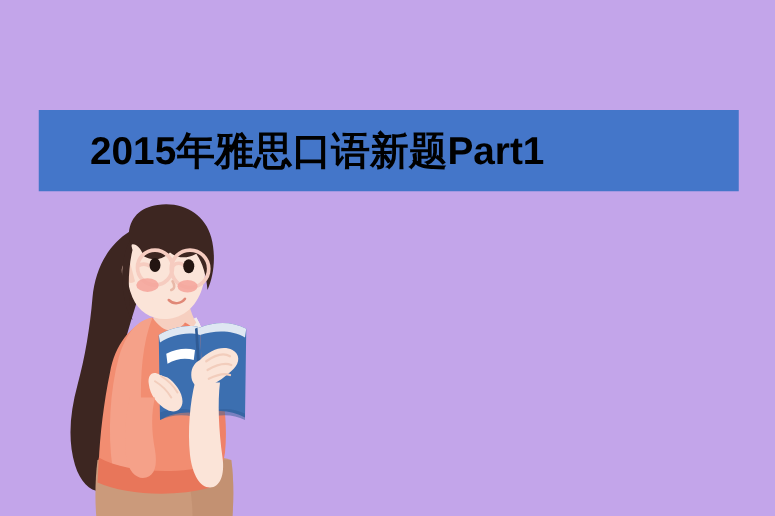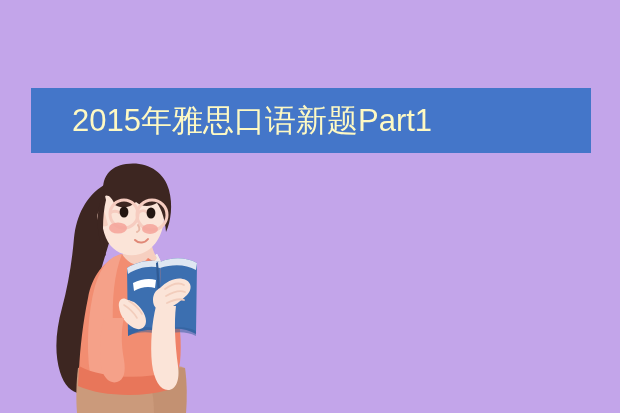--- a/index.html
+++ b/index.html
@@ -27,23 +27,23 @@
     width: 560px;
     height: 65px;
     background: #4476c9;
     display: flex;
     align-items: center;
     box-sizing: border-box;
     padding-left: 41px;
     z-index: 6;
   }
   #title-text {
-    color: #fef9c3;
+    color: #000000;
     font-size: 31px;
-    font-weight: normal;
+    font-weight: bold;
     line-height: 1;
     letter-spacing: 0px;
     white-space: nowrap;
     font-family: "Liberation Sans", "DejaVu Sans", sans-serif;
   }
 
   
   #illustration {
     position: absolute;
     left: 0;

